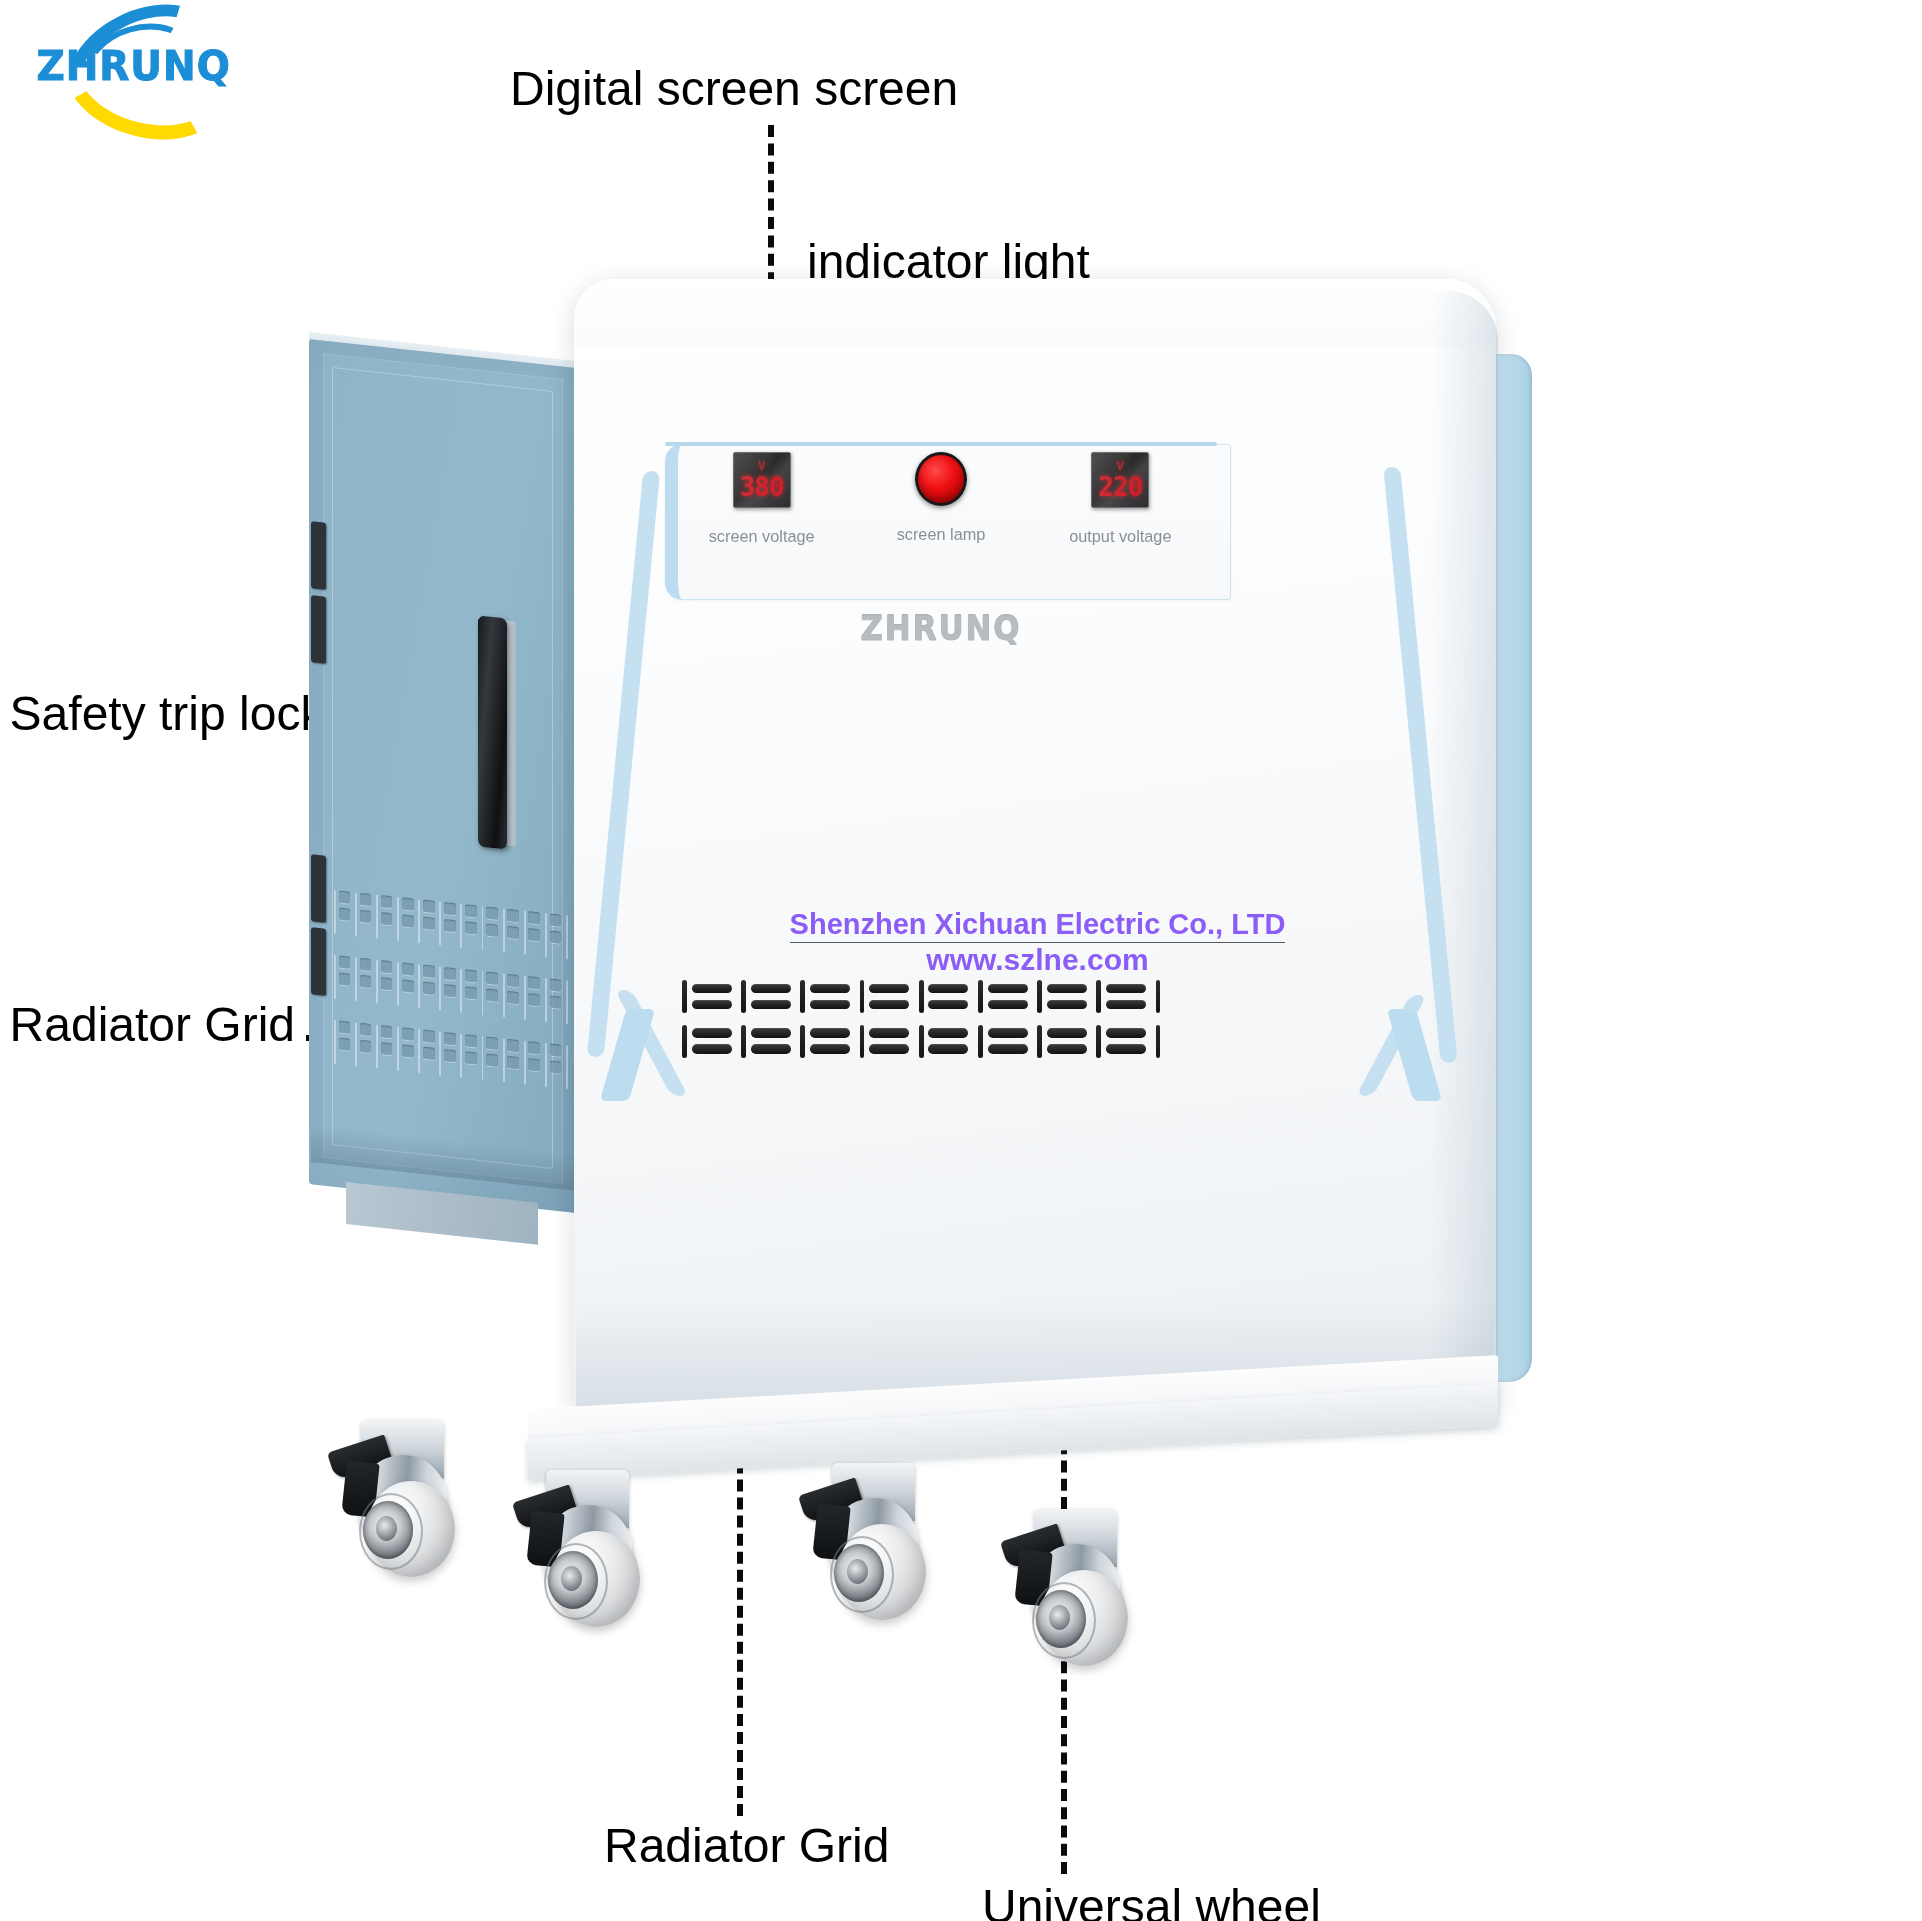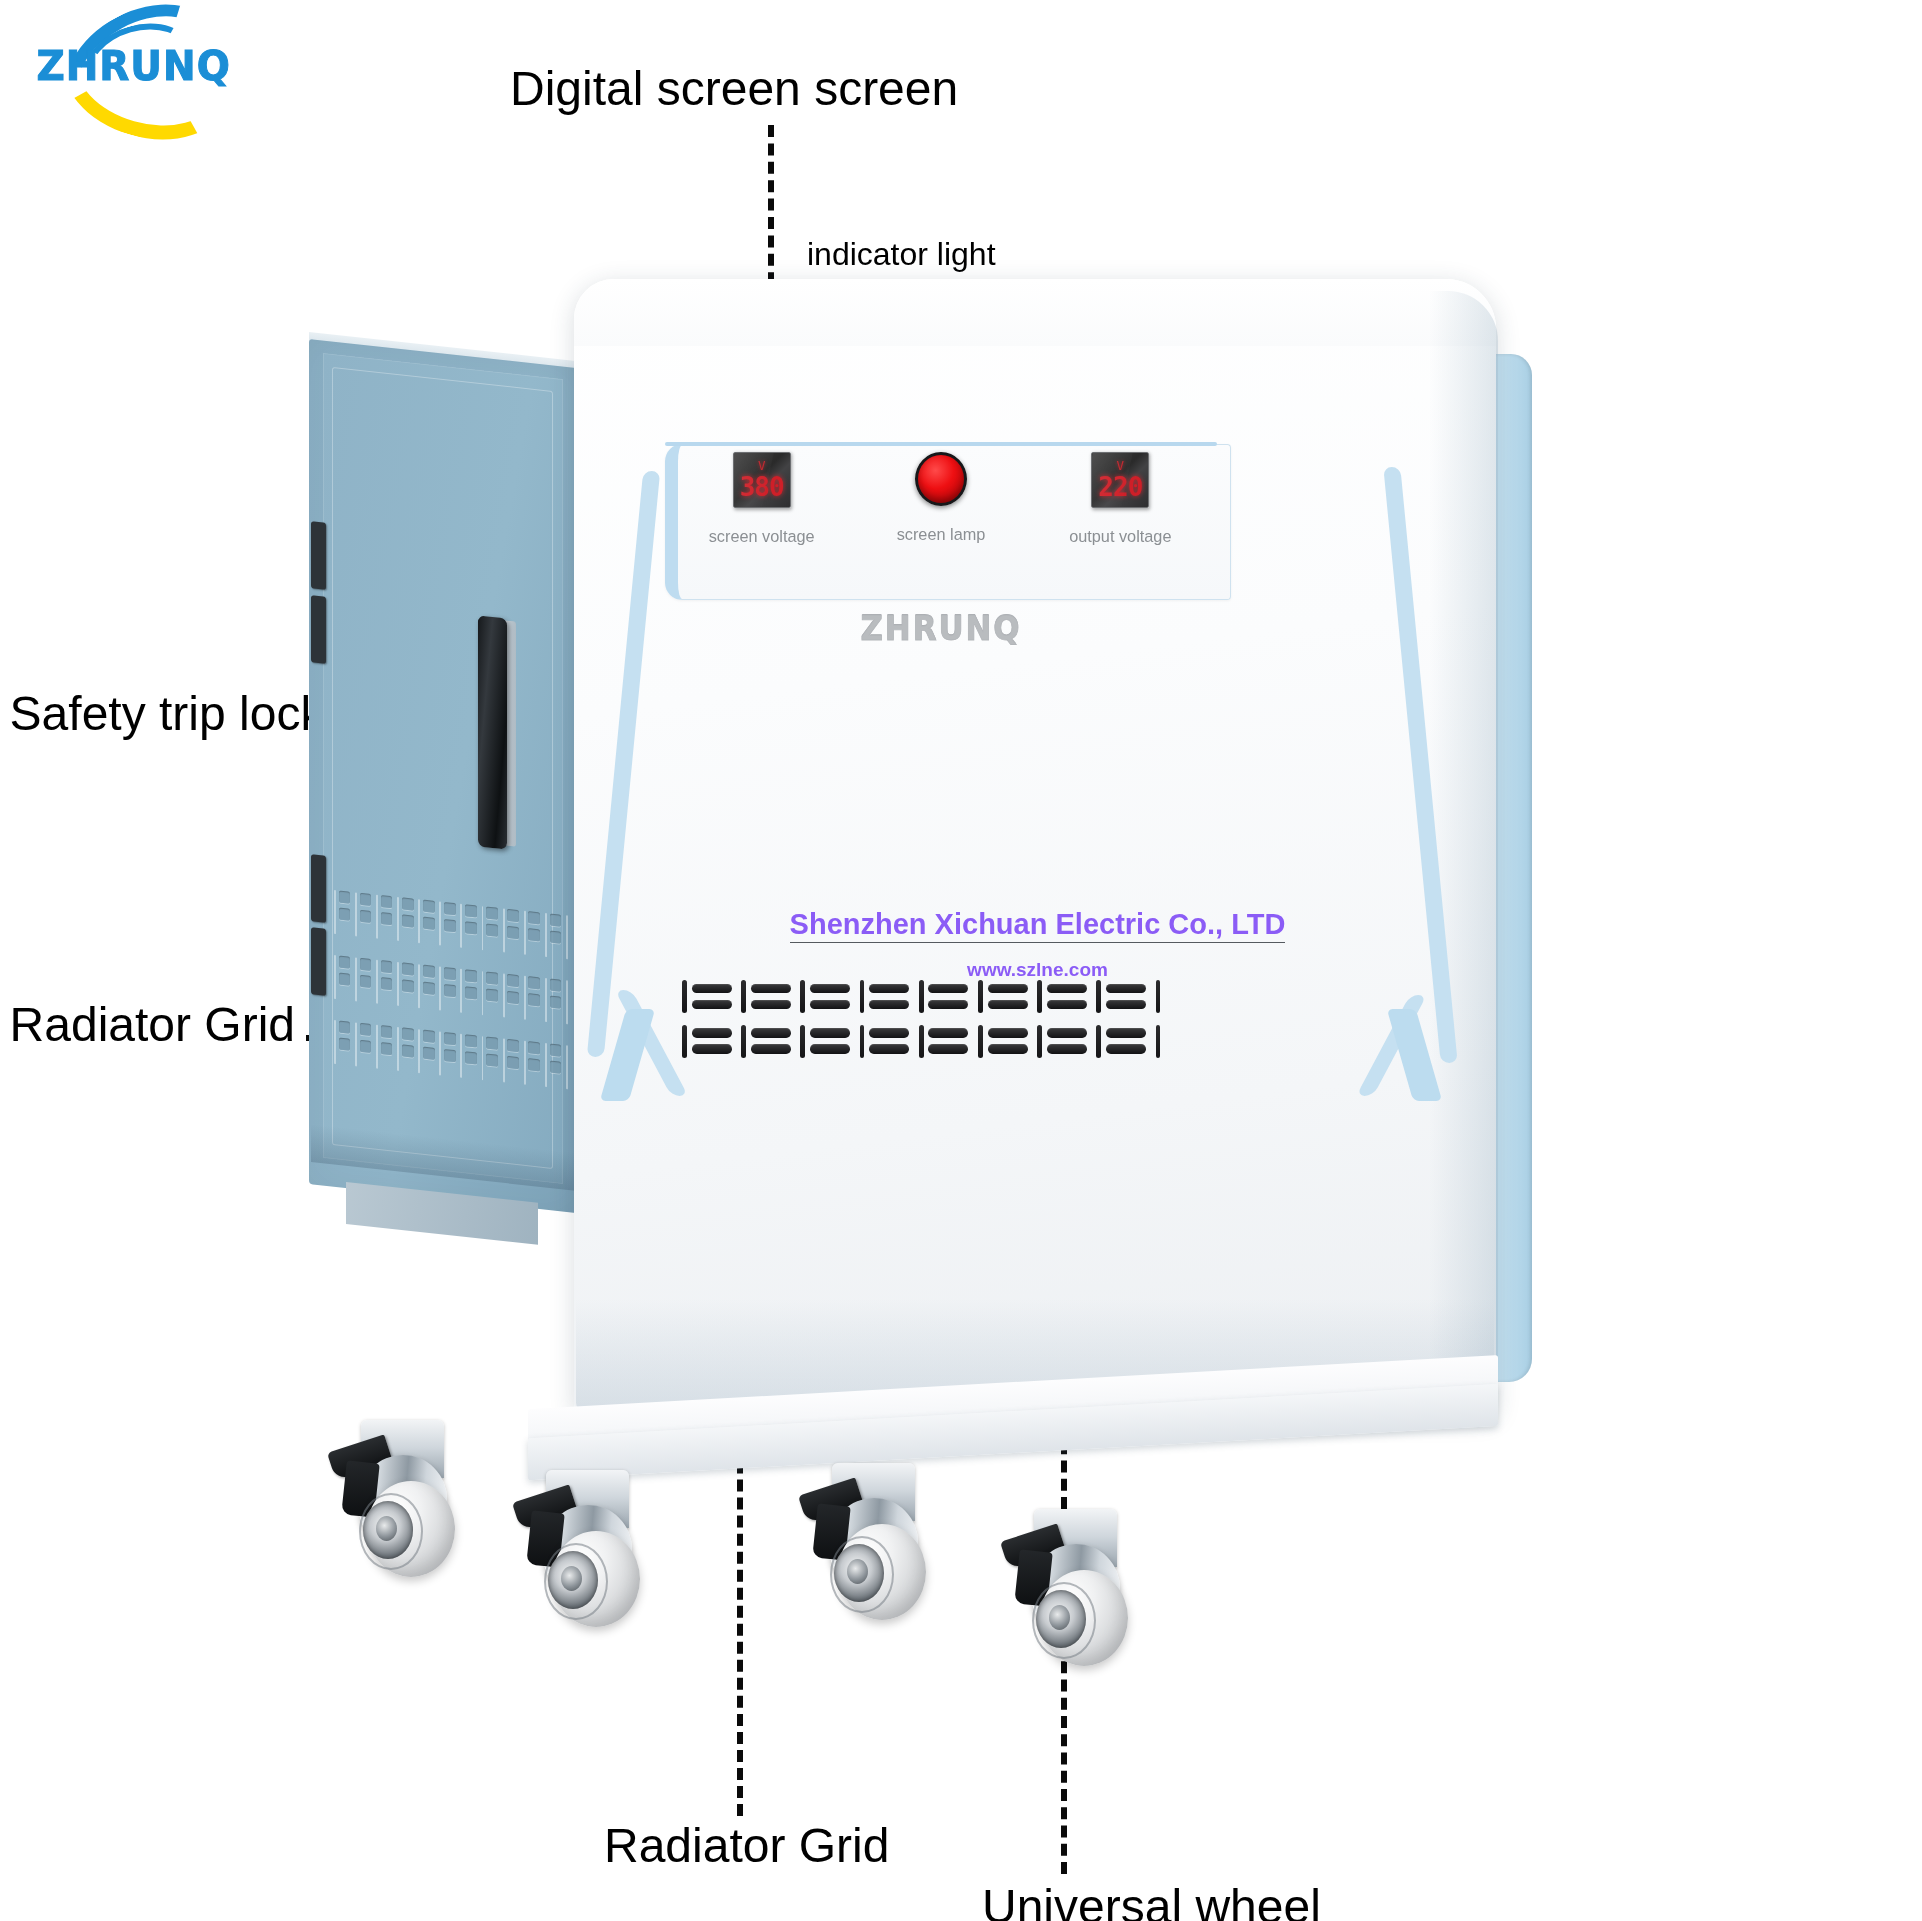--- a/index.html
+++ b/index.html
@@ -40,21 +40,21 @@
     -webkit-text-stroke:1px #1b8ed6;
     transform:scaleY(1.05);
   }
 
   
   .anno{
     position:absolute;color:#000;font-family:"Liberation Sans", sans-serif;
     font-size:44px;line-height:1;white-space:nowrap;
   }
   #anno-digital{left:510px;top:65px;font-size:48px;}
-  #anno-indicator{left:807px;top:238px;font-size:32px;}
+  #anno-indicator{left:807px;top:238px;font-size:48px;}
   #anno-safety{left:9.6px;top:690px;font-size:48px;}
   #anno-radiator-left{left:9.6px;top:1001px;font-size:48px;}
   #anno-radiator-bottom{left:604px;top:1822px;font-size:48px;}
   #anno-universal{left:982px;top:1883px;font-size:48px;}
 
   
   .lead{position:absolute;}
   .lead-v{border-left:6.7px dashed #0a0a0a;}
   .lead-h{border-top:6.7px dashed #0a0a0a;}
 
@@ -258,21 +258,21 @@
     transform:scaleY(1.08);
   }
 
   
   .watermark{
     position:absolute;left:317px;top:629px;width:865px;text-align:center;
     font-family:"Liberation Sans", sans-serif;
     color:#8b5cf6;
   }
   .watermark .l1{font-size:29px;font-weight:bold;border-bottom:1.9px solid #555a5f;display:inline-block;padding-bottom:1px;}
-  .watermark .l2{font-size:19px;font-weight:bold;margin-top:16px;}
+  .watermark .l2{font-size:30px;font-weight:bold;margin-top:0;}
 
   
   .front-vents{
     position:absolute;left:394px;top:701px;width:672px;height:79px;
     display:flex;flex-direction:column;gap:11.5px;
   }
   .fv-row{display:flex;gap:9.6px;}
   .fv-cell{display:flex;align-items:center;gap:4.8px;}
   .fv-bar{width:4.8px;height:33px;background:linear-gradient(180deg,#2b2b2d,#151517);border-radius:2.9px;}
   .fv-slots{display:flex;flex-direction:column;gap:6.7px;}

